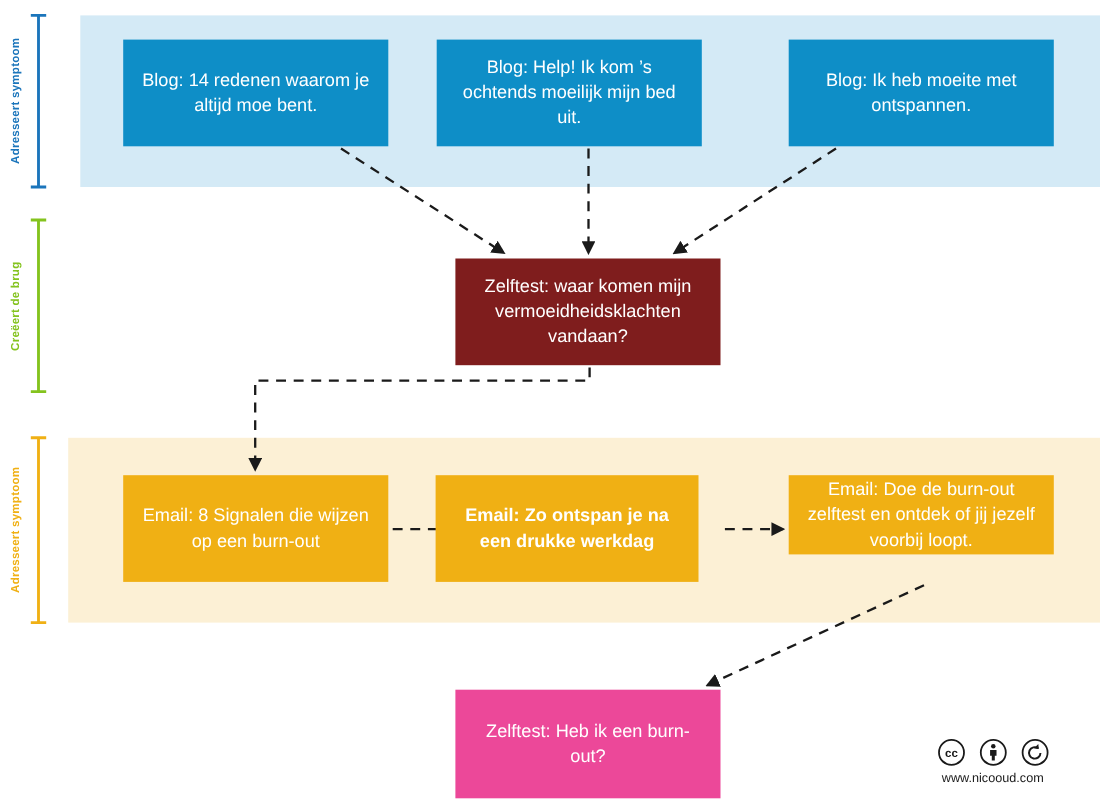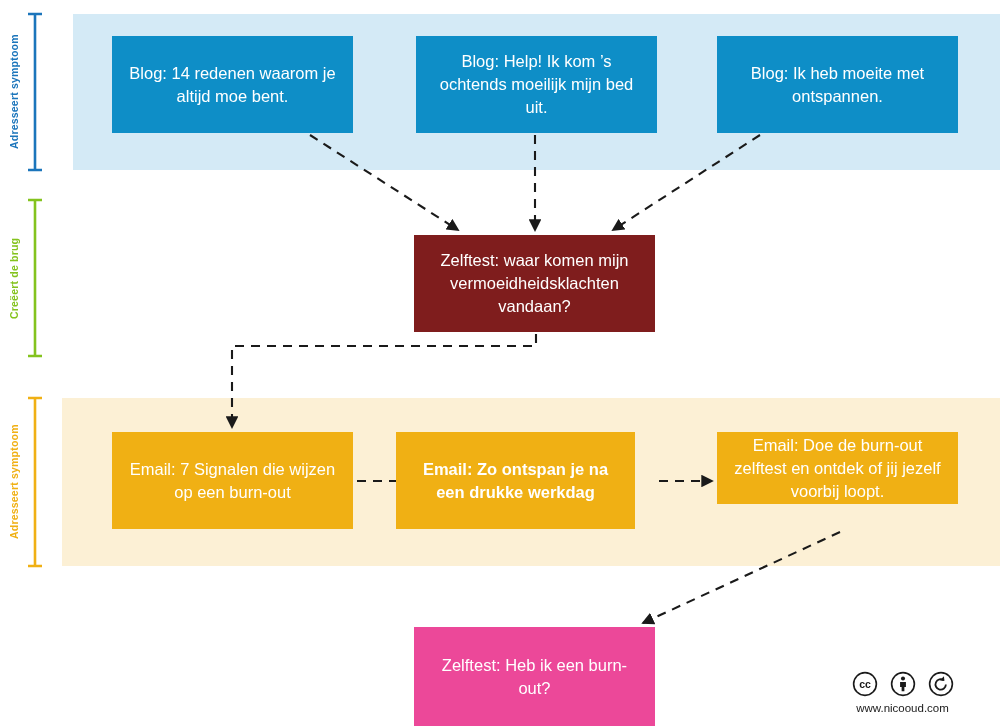--- a/index.html
+++ b/index.html
@@ -28,21 +28,21 @@
     line-height:23px;
     padding:6px 14px;
   }
   .node span{display:block;}
   .blue-node{background:#0e8ec7;}
   .green-node{background:#7f1d1d;}
   .amber-node{background:#f0b014;}
   .red-node{background:#ec4899;}
 
   #blog-1{left:112px;top:36px;width:241px;height:97px;}
-  #blog-2{left:416px;top:36px;width:241px;height:97px;}
+  #blog-2{left:397px;top:36px;width:241px;height:97px;}
   #blog-3{left:717px;top:36px;width:241px;height:97px;}
   #selftest-bridge{left:414px;top:235px;width:241px;height:97px;}
   #email-1{left:112px;top:432px;width:241px;height:97px;}
   #email-2{left:396px;top:432px;width:239px;height:97px;font-weight:bold;}
   #email-3{left:717px;top:432px;width:241px;height:72px;}
   #selftest-final{left:414px;top:627px;width:241px;height:99px;}
 
   
   .stage-label{
     position:absolute;
@@ -115,21 +115,21 @@
   </div>
   <div class="node blue-node" id="blog-3">
     <span>Blog: Ik heb moeite met ontspannen.</span>
   </div>
 
   <div class="node green-node" id="selftest-bridge">
     <span>Zelftest: waar komen mijn vermoeidheidsklachten vandaan?</span>
   </div>
 
   <div class="node amber-node" id="email-1">
-    <span>Email: 7 Signalen die wijzen op een burn-out</span>
+    <span>Email: 8 Signalen die wijzen op een burn-out</span>
   </div>
   <div class="node amber-node" id="email-2">
     <span>Email: Zo ontspan je na een drukke werkdag</span>
   </div>
   <div class="node amber-node" id="email-3">
     <span>Email: Doe de burn-out zelftest en ontdek of jij jezelf voorbij loopt.</span>
   </div>
 
   <div class="node red-node" id="selftest-final">
     <span>Zelftest: Heb ik een burn-out?</span>

